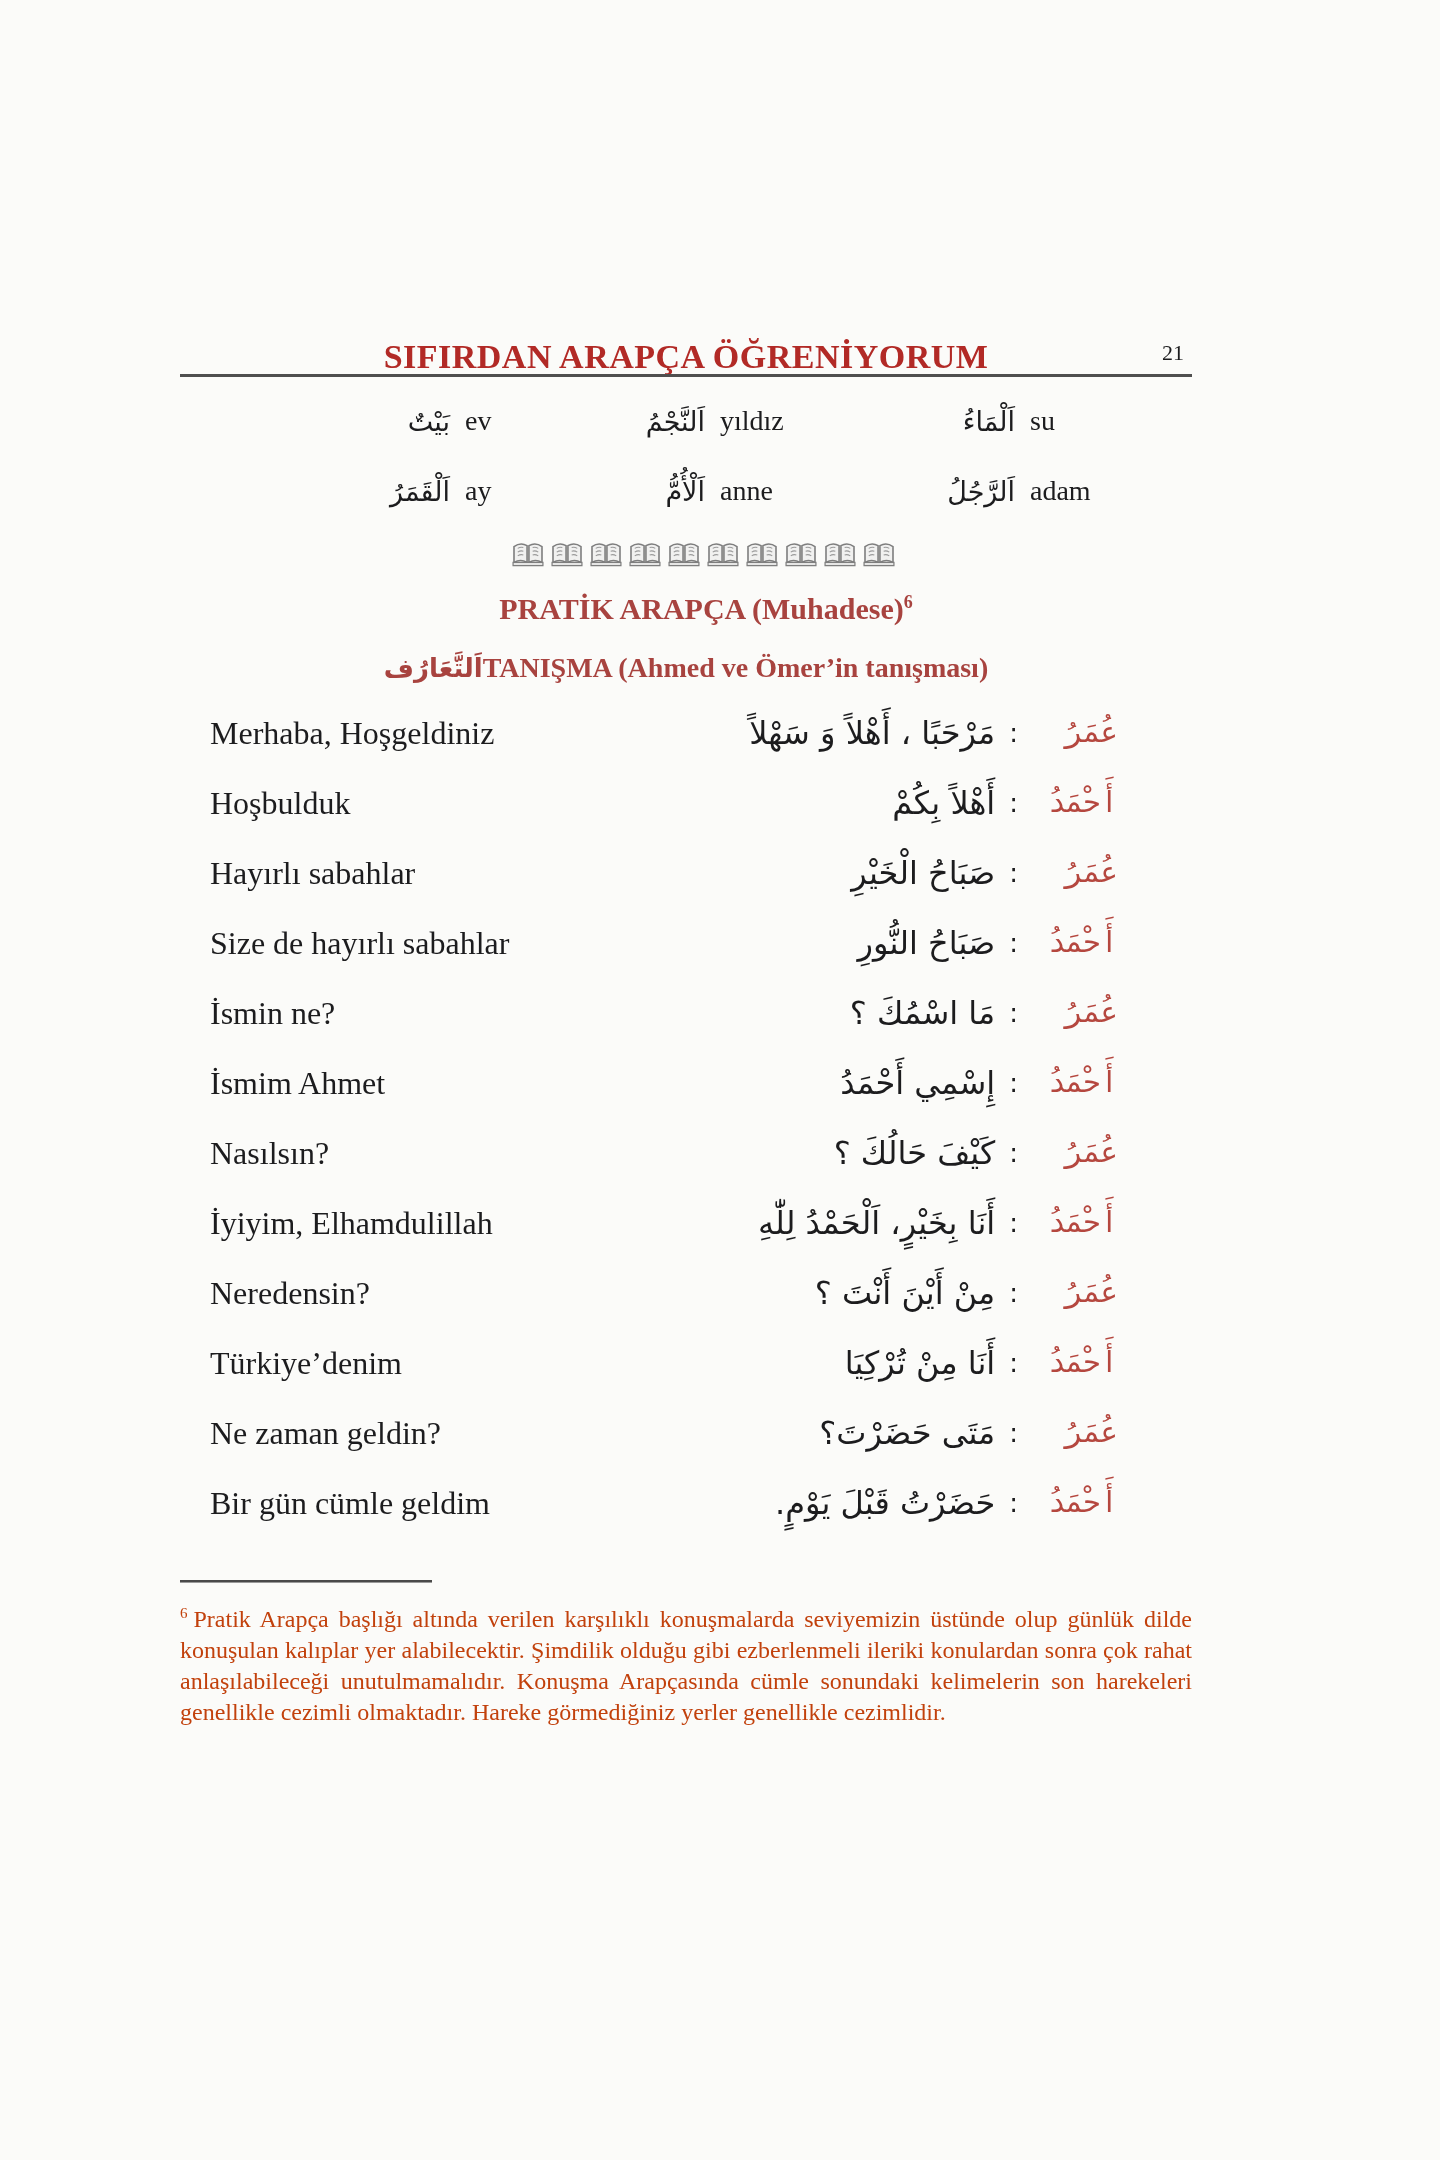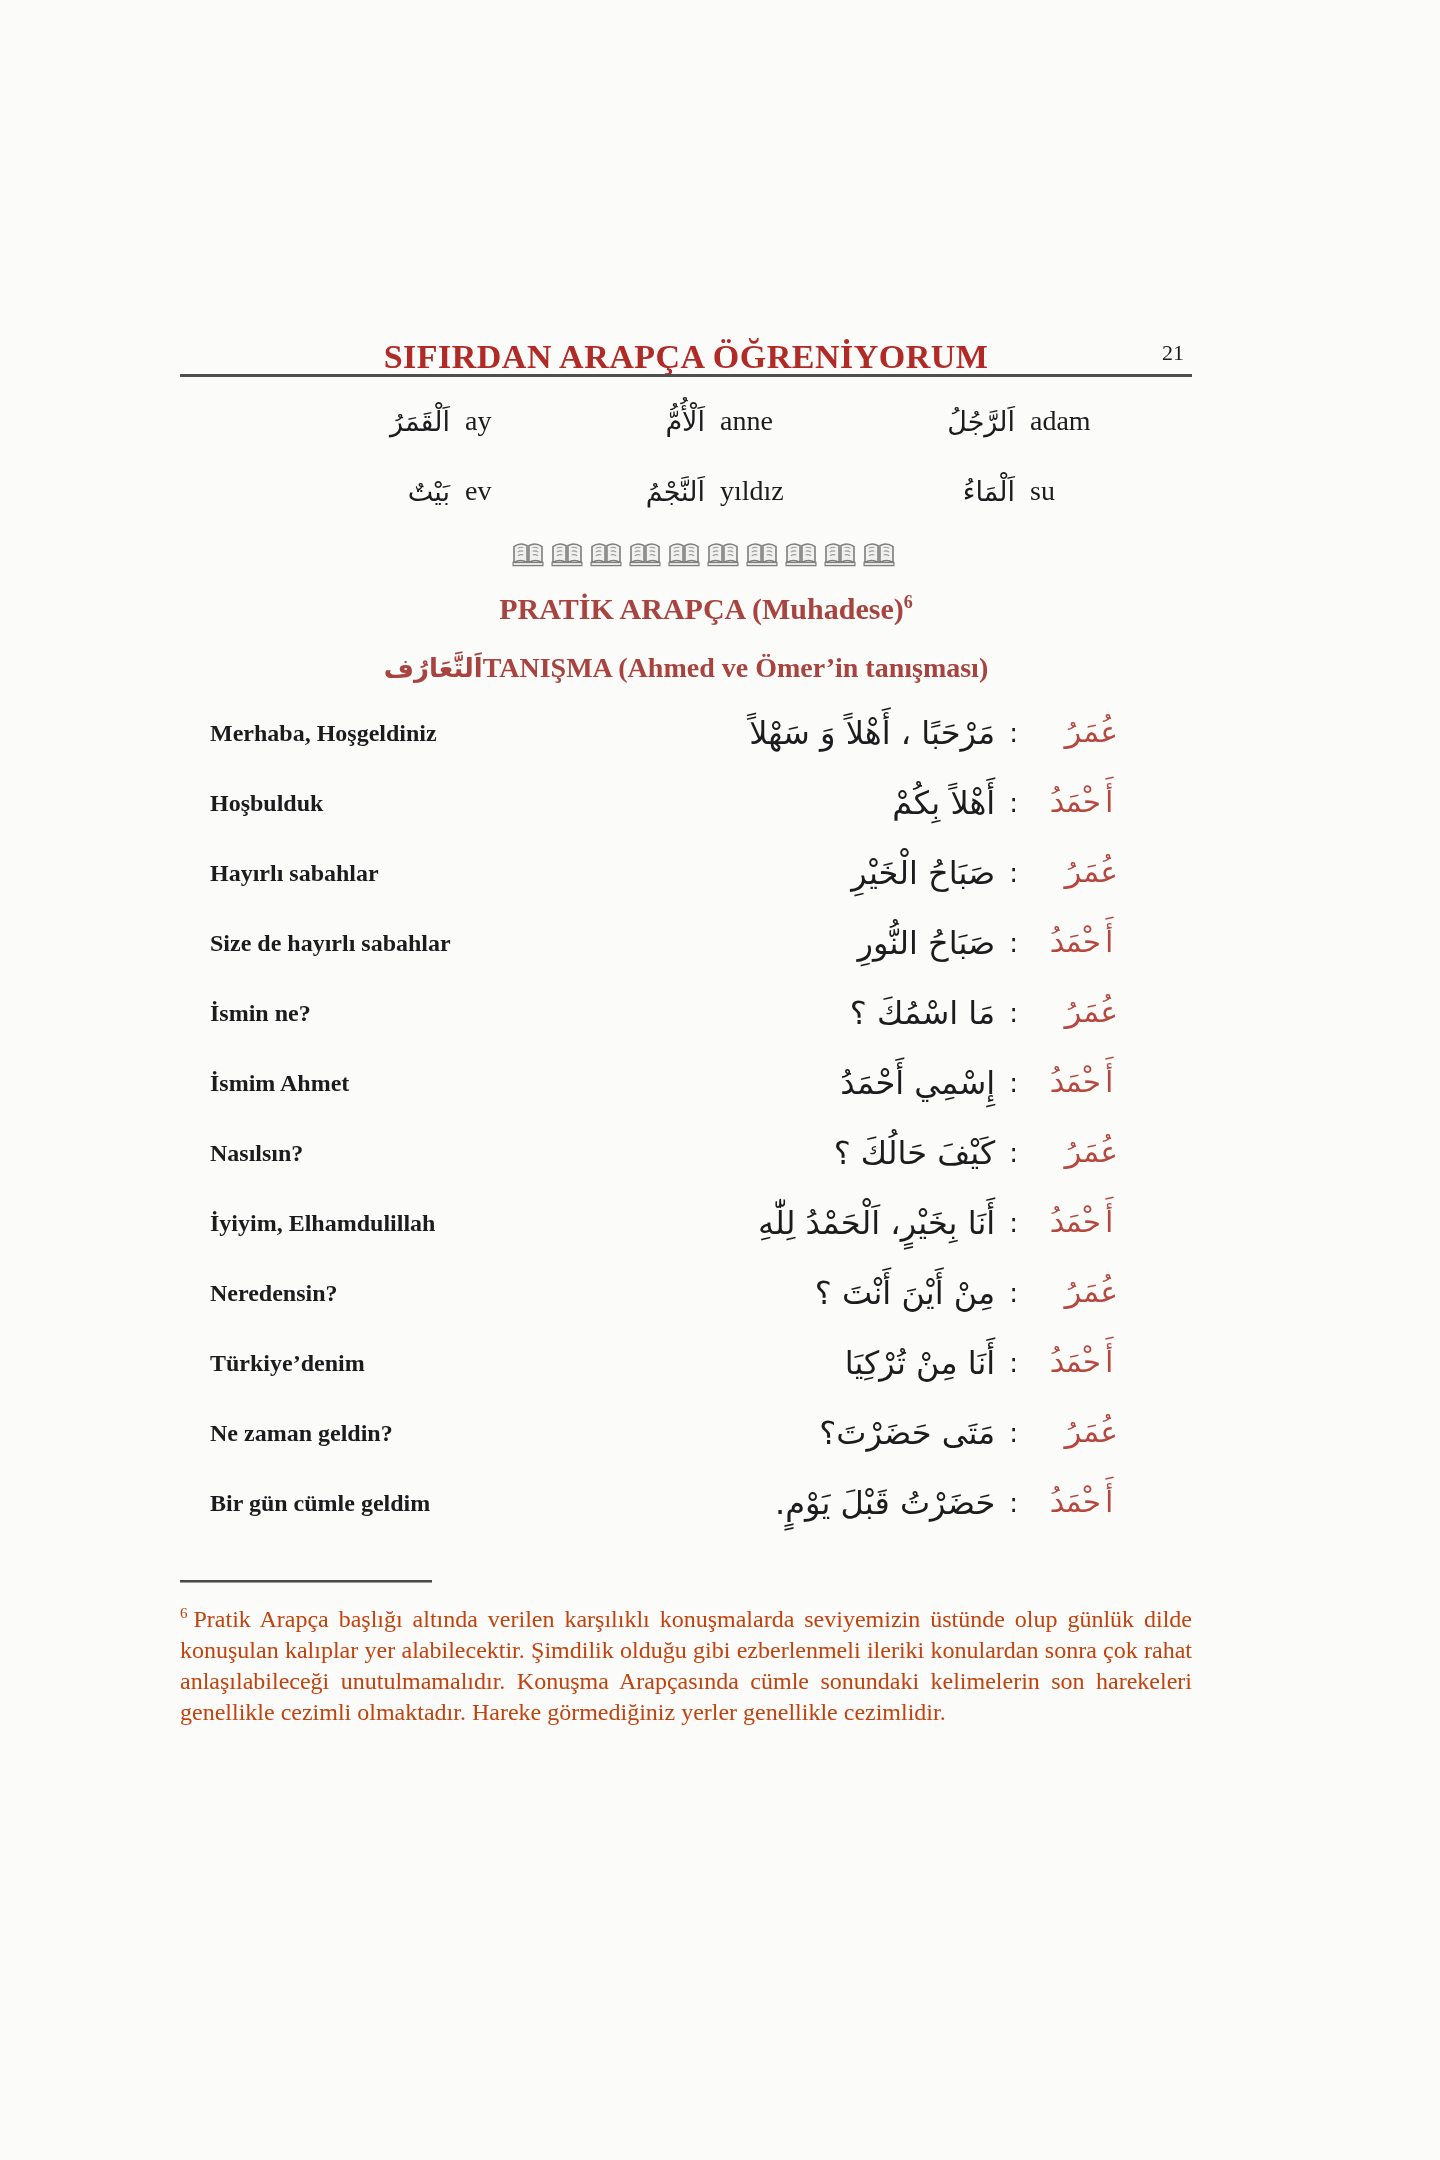--- a/index.html
+++ b/index.html
@@ -47,21 +47,21 @@
   .section-title sup { font-size:18px; }
   .subtitle {
     position:absolute; top:652px; left:0; width:100%; text-align:center;
     color:#a8433f; font-weight:bold; font-size:28px;
   }
   .subtitle .ar { font-family:"DejaVu Sans", sans-serif; font-size:26px; font-weight:bold; direction:rtl; unicode-bidi:isolate; }
 
   
   .dialogue { position:absolute; top:698px; left:0; width:100%; }
   .dlg-row { position:relative; height:70px; display:flex; align-items:center; }
-  .dlg-tr { padding-left:30px; font-size:24px;font-weight:bold; }
+  .dlg-tr { padding-left:30px; font-size:32px; }
   .dlg-ar {
     position:absolute; right:74px; top:50%; transform:translateY(-50%);
     font-family:"DejaVu Sans", sans-serif; white-space:nowrap; direction:rtl;
     display:flex; align-items:center;
   }
   .speaker { color:#b5473f; font-size:29px; width:88px; display:inline-block;font-family:Liberation Mono, monospace; }
   .dlg-colon { font-size:26px; color:#1c1c1e; padding:0 12px 0 14px; }
   .phrase { font-size:32px; color:#1c1c1e; }
 
   
@@ -79,50 +79,50 @@
 
   <div class="running-header">
     <div class="header-title">SIFIRDAN ARAPÇA ÖĞRENİYORUM</div>
     <div class="page-number">21</div>
   </div>
   <div class="header-rule"></div>
 
   <div class="vocab">
       <div class="vocab-row">
   <div class="vocab-pair">
+    <span class="vocab-ar">بَيْتٌ</span>
+    <span class="vocab-tr">ev</span>
+  </div>
+
+  <div class="vocab-pair">
+    <span class="vocab-ar">اَلنَّجْمُ</span>
+    <span class="vocab-tr">yıldız</span>
+  </div>
+
+  <div class="vocab-pair">
+    <span class="vocab-ar">اَلْمَاءُ</span>
+    <span class="vocab-tr">su</span>
+  </div>
+</div>
+      <div class="vocab-row">
+  <div class="vocab-pair">
     <span class="vocab-ar">اَلْقَمَرُ</span>
     <span class="vocab-tr">ay</span>
   </div>
 
   <div class="vocab-pair">
     <span class="vocab-ar">اَلْأُمُّ</span>
     <span class="vocab-tr">anne</span>
   </div>
 
   <div class="vocab-pair">
     <span class="vocab-ar">اَلرَّجُلُ</span>
     <span class="vocab-tr">adam</span>
   </div>
 </div>
-      <div class="vocab-row">
-  <div class="vocab-pair">
-    <span class="vocab-ar">بَيْتٌ</span>
-    <span class="vocab-tr">ev</span>
-  </div>
-
-  <div class="vocab-pair">
-    <span class="vocab-ar">اَلنَّجْمُ</span>
-    <span class="vocab-tr">yıldız</span>
-  </div>
-
-  <div class="vocab-pair">
-    <span class="vocab-ar">اَلْمَاءُ</span>
-    <span class="vocab-tr">su</span>
-  </div>
-</div>
     </div>
 
   <div class="books-row">
   <span class="book">
     <svg viewBox="0 0 36 30" width="34" height="28">
       <path d="M3 7 Q10 2 17 6 L17 24 Q10 20 3 24 Z" fill="#f1f1f0" stroke="#7e7e7e" stroke-width="1.7"></path>
       <path d="M33 7 Q26 2 19 6 L19 24 Q26 20 33 24 Z" fill="#f1f1f0" stroke="#7e7e7e" stroke-width="1.7"></path>
       <path d="M7 9 Q10 7 13 8 M7 13 Q10 11 13 12 M7 17 Q10 15 13 16" fill="none" stroke="#9a9a9a" stroke-width="1.1"></path>
       <path d="M23 8 Q26 7 29 9 M23 12 Q26 11 29 13 M23 16 Q26 15 29 17" fill="none" stroke="#9a9a9a" stroke-width="1.1"></path>
       <path d="M2 24 L34 24 L34 27.5 L2 27.5 Z" fill="#e6e6e5" stroke="#7e7e7e" stroke-width="1.3"></path>

